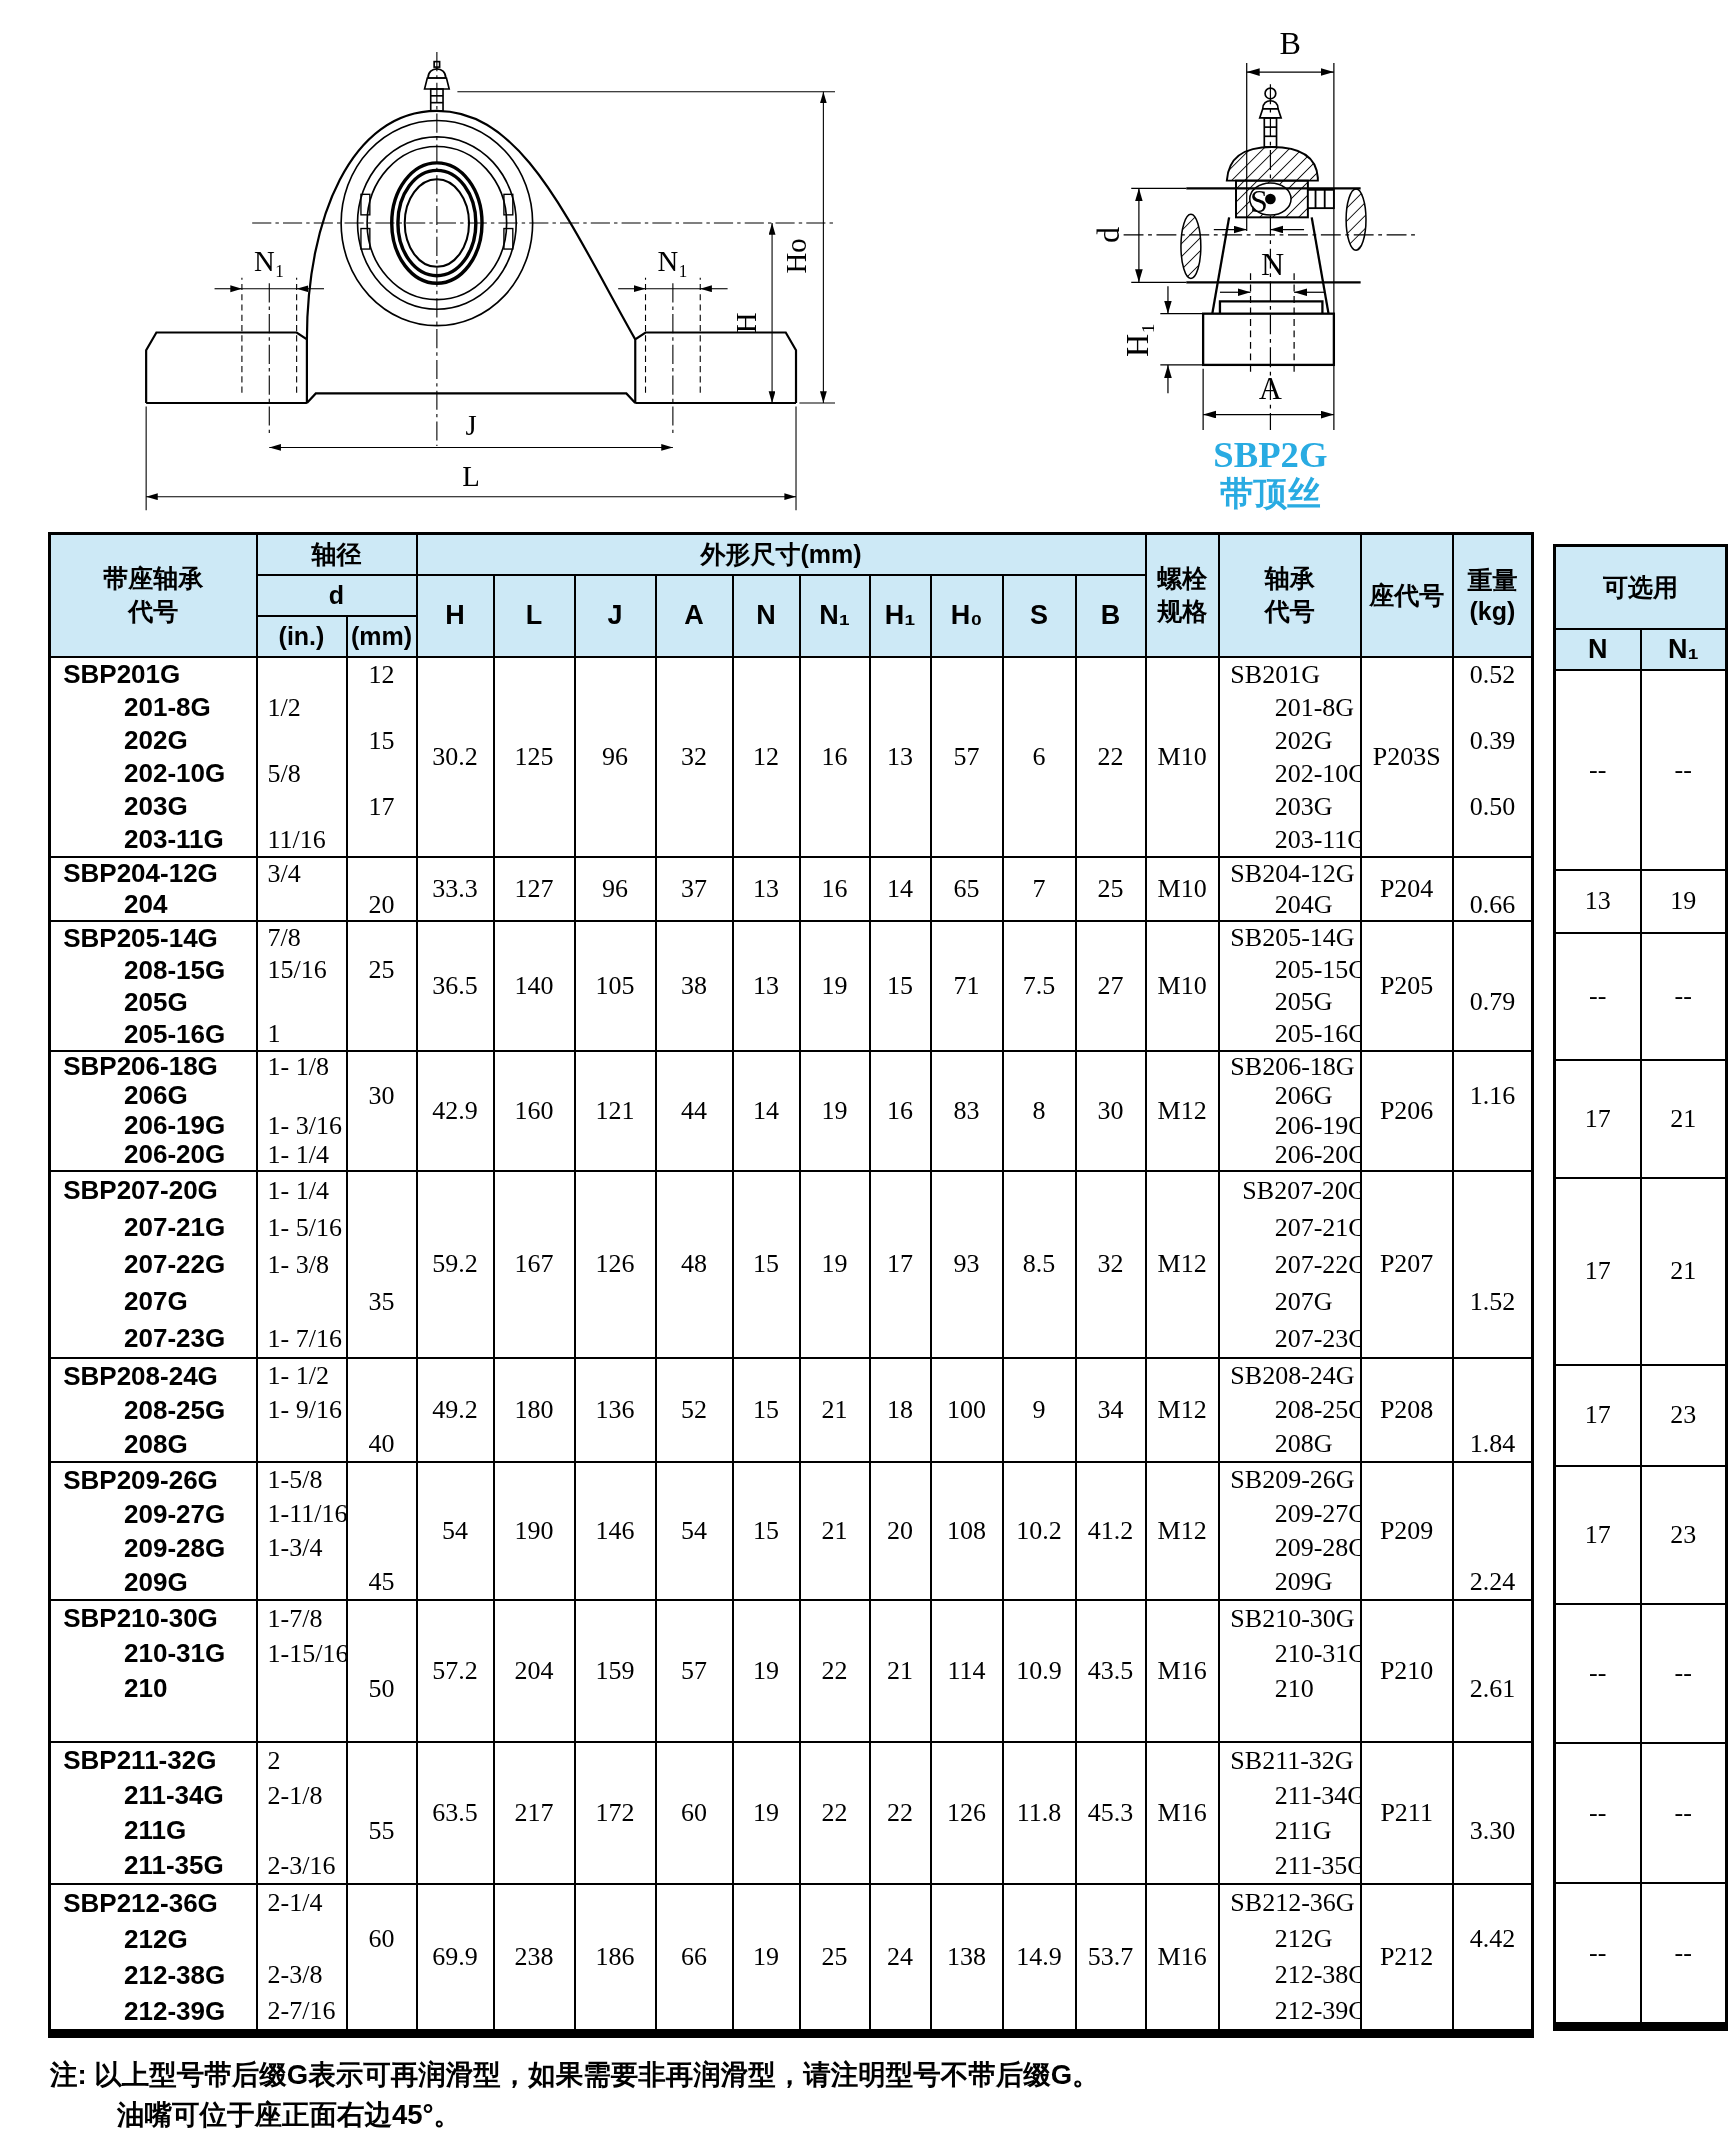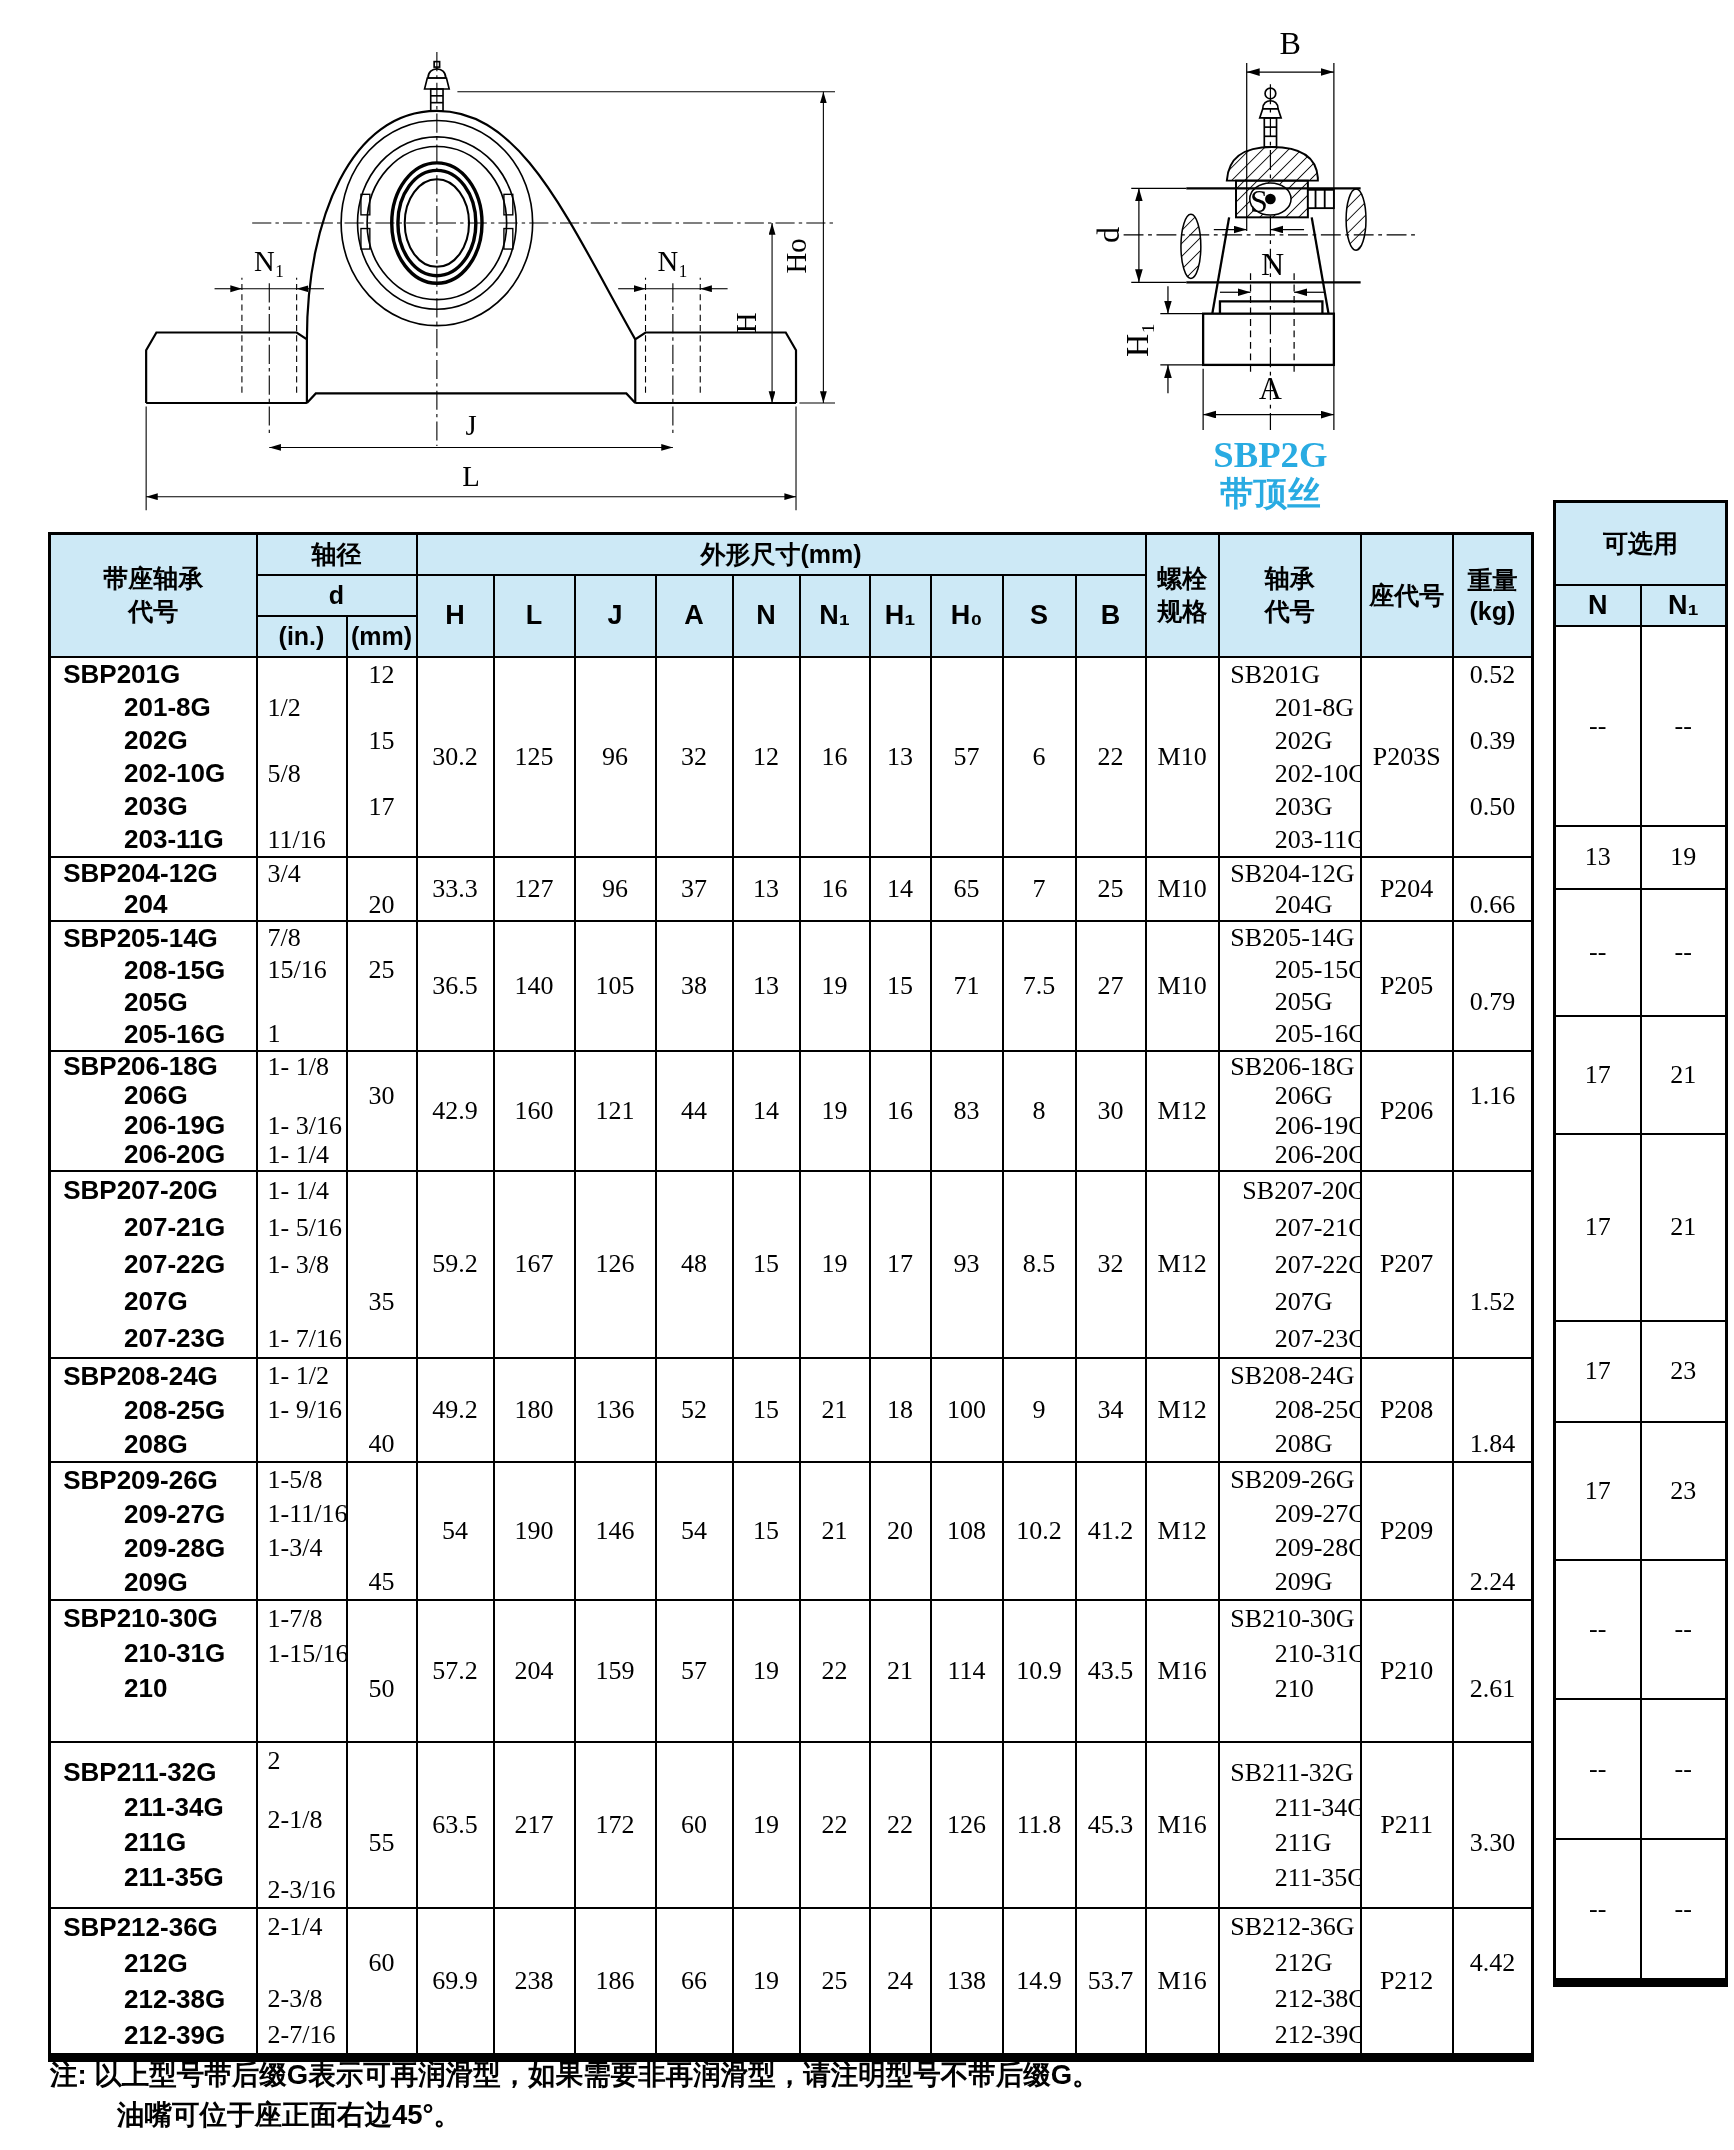--- a/index.html
+++ b/index.html
@@ -4,21 +4,21 @@
 <style>
   html,body{margin:0;padding:0;}
   .sheet{position:relative;width:1734px;height:2151px;background:#ffffff;overflow:hidden;
          font-family:"Liberation Sans","DejaVu Sans",sans-serif;color:#000;}
   svg text{font-family:"Liberation Serif","DejaVu Serif","DejaVu Sans",serif;}
   .drawing{position:absolute;}
   
   table{border-collapse:collapse;table-layout:fixed;background:#fff;}
   table.main{position:absolute;left:48px;top:532px;width:1484px;
              border:3.8px solid #000;border-bottom:9.2px solid #000;}
-  table.opt{position:absolute;left:1553px;top:500px;width:171px;
+  table.opt{position:absolute;left:1553px;top:544px;width:171px;
             border:3.8px solid #000;border-bottom:9.2px solid #000;}
   td,th{border:2.3px solid #000;padding:0;overflow:hidden;}
   th{background:var(--hdr,#cde9f6);font-weight:bold;font-size:25px;text-align:center;vertical-align:middle;
      font-family:"Liberation Sans","DejaVu Sans",sans-serif;}
   th.letter{font-size:27px;}
   td{font-family:"Liberation Serif","DejaVu Serif","DejaVu Sans",serif;font-size:26px;
      text-align:center;vertical-align:middle;}
   .lines{display:flex;flex-direction:column;justify-content:center;height:100%;}
   .ln{white-space:nowrap;}
   td.code{text-align:left;}
@@ -718,21 +718,21 @@
             <div class="lines">
               <div class="ln first" style="height: 35px; line-height: 35px;">SBP211-32G</div>
               <div class="ln" style="height: 35px; line-height: 35px;">211-34G</div>
               <div class="ln" style="height: 35px; line-height: 35px;">211G</div>
               <div class="ln" style="height: 35px; line-height: 35px;">211-35G</div>
             </div>
           </td>
           <td class="inch">
             <div class="lines">
               <div class="ln first" style="height: 35px; line-height: 35px;">2</div>
-              <div class="ln" style="height: 35px; line-height: 35px; margin-top: 24px;">2-1/8</div>
+              <div class="ln" style="height: 35px; line-height: 35px;">2-1/8</div>
               <div class="ln" style="height: 35px; line-height: 35px;">&nbsp;</div>
               <div class="ln" style="height: 35px; line-height: 35px;">2-3/16</div>
             </div>
           </td>
           <td class="mm">
             <div class="lines">
               <div class="ln first" style="height: 35px; line-height: 35px;">&nbsp;</div>
               <div class="ln" style="height: 35px; line-height: 35px;">&nbsp;</div>
               <div class="ln" style="height: 35px; line-height: 35px;">55</div>
               <div class="ln" style="height: 35px; line-height: 35px;">&nbsp;</div>

